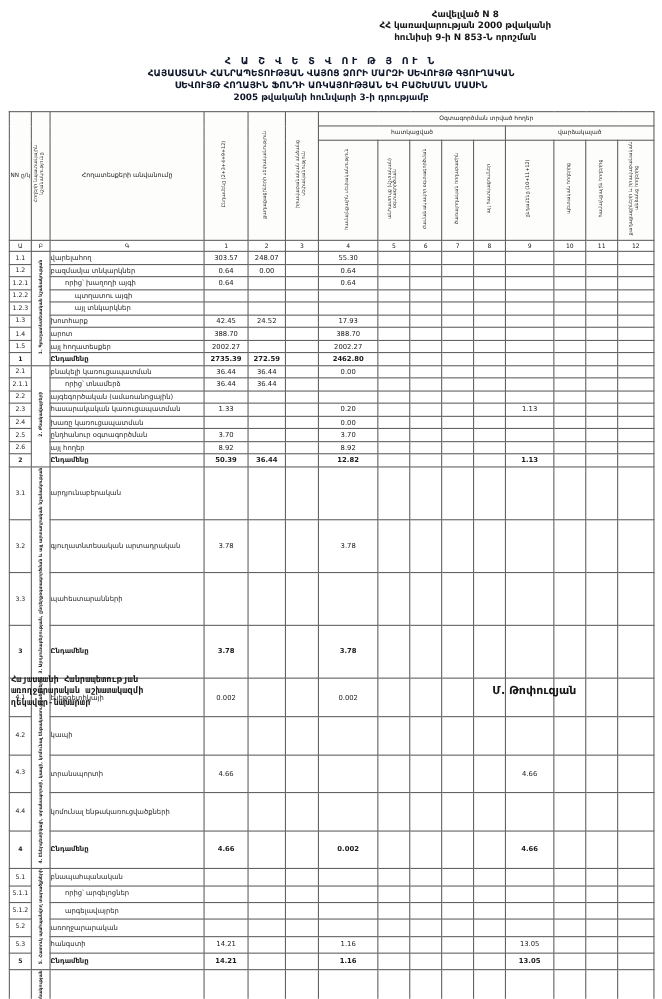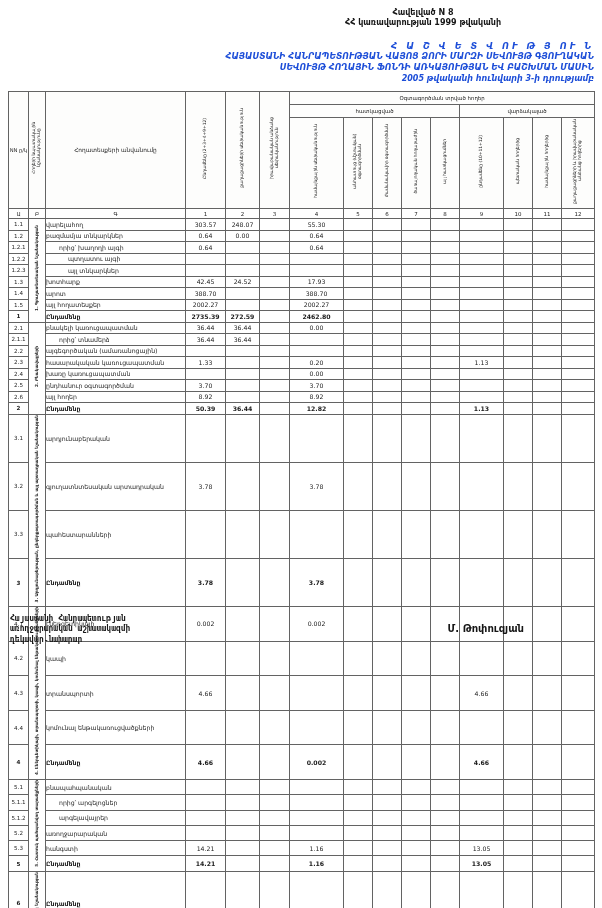--- a/index.html
+++ b/index.html
@@ -11,21 +11,21 @@
     position:relative;
     overflow:hidden;
   }
   .page { width:602px; height:656px; padding:6px 8px; position:relative; }
 
   
   .appendix { width:330px; margin:2px 6px 0 auto; text-align:center;
               font-size:8px; font-weight:bold; line-height:1.3; color:#161616; }
 
   
-  .title-block { margin-top:12px; text-align:right; color:#1d4ed8;font-style:italic; }
+  .title-block { margin-top:12px; text-align:center; color:#0f172a; }
   .title-line1 { font-size:8.6px; font-weight:bold; letter-spacing:3px; }
   .title-line2, .title-line3 { font-size:8.2px; font-weight:bold; line-height:1.35; }
   .title-line4 { font-size:8px; font-weight:bold; line-height:1.4; }
 
   
   table.report { width:586px; margin-top:7px; border-collapse:collapse; table-layout:fixed; }
   .report th, .report td { border:1px solid #636363; padding:0; overflow:hidden;
                            vertical-align:middle; font-weight:normal; color:#1c1c1c; }
   thead th { text-align:center; background:#fdfdfc; }
   .h-r1 { height:13px; } .h-r2 { height:13px; } .h-r3 { height:62px; } 
@@ -53,21 +53,22 @@
   .signature { position:absolute; right:78px; bottom:22px; font-size:10px;
                font-weight:bold; color:#161616; }
 </style>
 </head>
 <body>
 
 <div class="page">
 
   <div class="appendix">
     <div>Հավելված N 8</div>
-    <div>ՀՀ կառավարության 1999 թվականի</div>
+    <div>ՀՀ կառավարության 2000 թվականի</div>
+    <div>հունիսի 9-ի N 853-Ն որոշման</div>
   </div>
 
   <div class="title-block">
     <div class="title-line1">Հ Ա Շ Վ Ե Տ Վ ՈՒ Թ Յ ՈՒ Ն</div>
     <div class="title-line2">ՀԱՅԱՍՏԱՆԻ ՀԱՆՐԱՊԵՏՈՒԹՅԱՆ ՎԱՅՈՑ ՁՈՐԻ ՄԱՐԶԻ ՍԵՎՈՒՅԹ ԳՅՈՒՂԱԿԱՆ</div>
     <div class="title-line3">ՍԵՎՈՒՅԹ ՀՈՂԱՅԻՆ ՖՈՆԴԻ ԱՌԿԱՅՈՒԹՅԱՆ ԵՎ ԲԱՇԽՄԱՆ ՄԱՍԻՆ</div>
     <div class="title-line4">2005 թվականի հունվարի 3-ի դրությամբ</div>
   </div>
 
   <table class="report">

